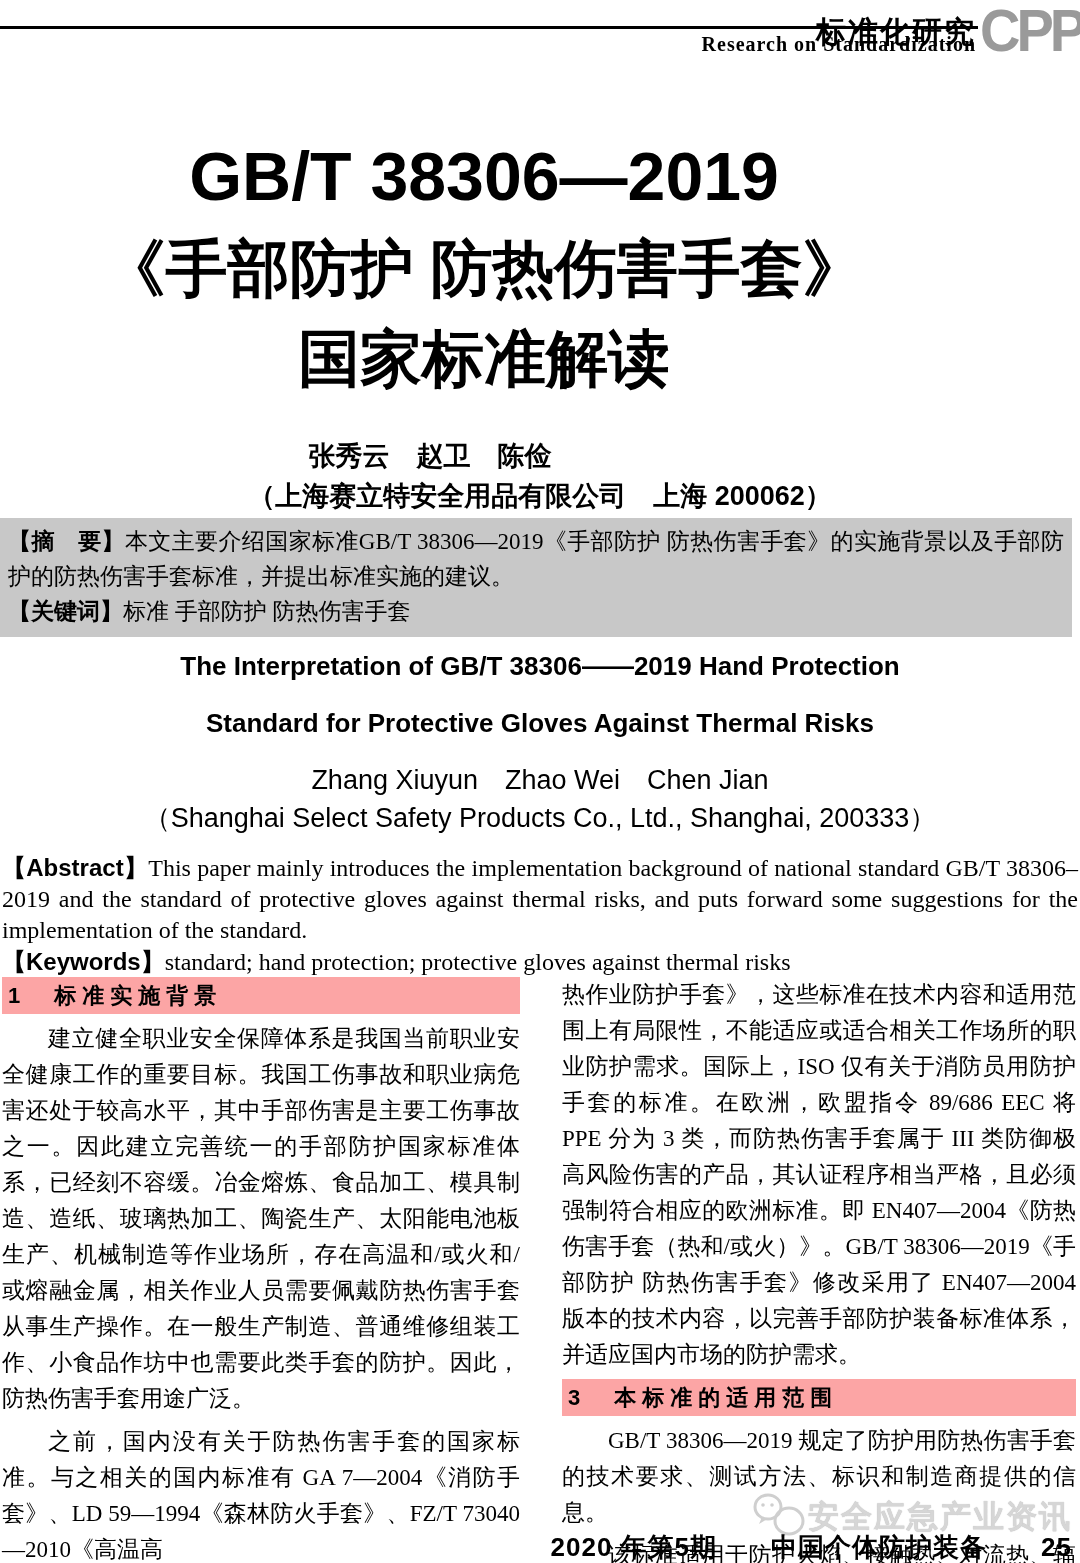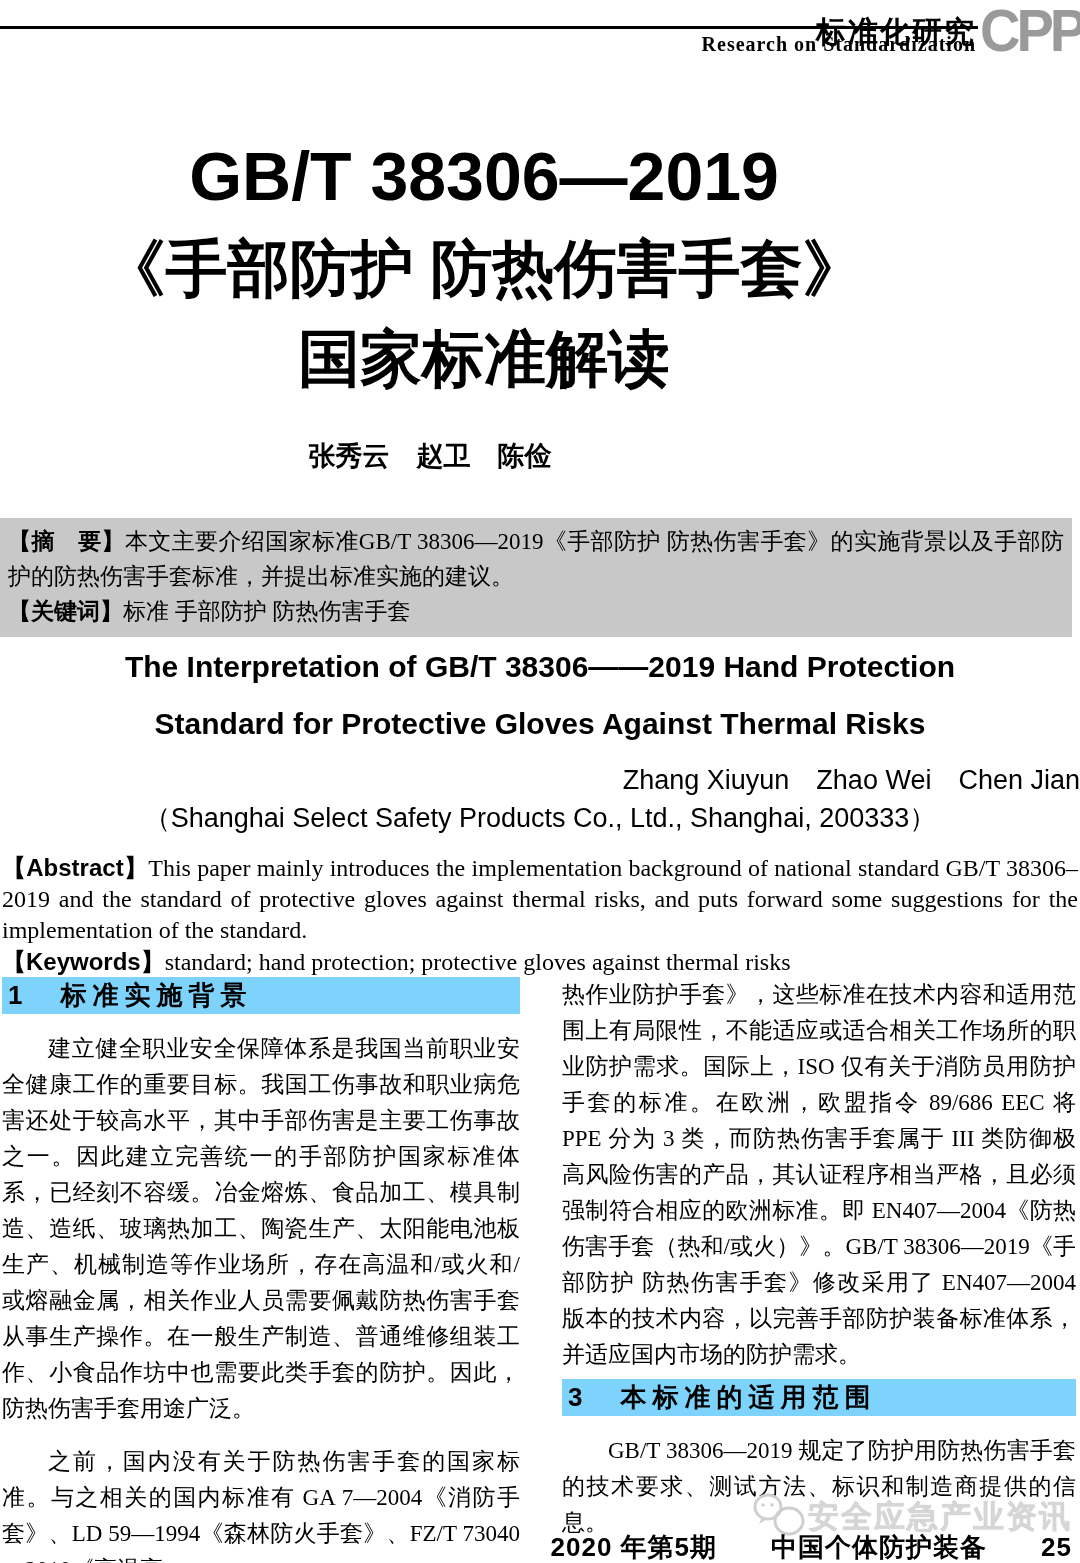--- a/index.html
+++ b/index.html
@@ -39,42 +39,42 @@
   
   .abs-box{
     position:absolute; top:518px; left:0; width:1072px; min-height:106px;
     background:#c8c8c8; padding:6px 8px 8px 8px;
     font-size:23px; line-height:35px; text-align:justify;
   }
   .abs-label{ font-weight:bold; font-family:"Liberation Sans","DejaVu Sans",sans-serif; }
   
   .etitle{ position:absolute; top:638px; left:0; width:1080px; text-align:center;
     font-family:"Liberation Sans","DejaVu Sans",sans-serif; font-weight:bold;
-    font-size:30px; line-height:57px; }
-  .authors-en{ position:absolute; top:762px; left:0; width:1080px; text-align:right;
+    font-size:26px; line-height:57px; }
+  .authors-en{ position:absolute; top:762px; left:0; width:1080px; text-align:center;
     font-size:27px; font-family:"Liberation Sans","DejaVu Sans",sans-serif; }
   .affil-en{ position:absolute; top:800px; left:0; width:1080px; text-align:center;
     font-size:27px; font-family:"Liberation Sans","DejaVu Sans",sans-serif; }
   
   .eabs{ position:absolute; top:852px; left:2px; width:1076px;
     font-size:24px; line-height:31px; text-align:justify;
     font-family:"Liberation Serif","DejaVu Serif",serif; }
   .eabs .abs-label{ font-size:24px; }
   
   .col{ position:absolute; top:977px; font-size:23px; line-height:36px;
     text-align:justify; }
   .col-left{ left:2px; width:518px; }
   .col-right{ left:562px; width:514px; }
   .sec-bar{
-    width:100%; height:37px; background:#7dd3fc;
+    width:100%; height:37px; background:#fca5a5;
     font-family:"Liberation Sans","DejaVu Sans",sans-serif;
-    font-weight:bold; font-size:26px; line-height:37px;
+    font-weight:bold; font-size:22px; line-height:37px;
     letter-spacing:6px; padding-left:6px;
   }
-  .para{ margin-top:17px; text-indent:2em; }
+  .para{ margin-top:7px; text-indent:2em; }
   .para.noindent{ text-indent:0; margin-top:0; }
   .col-right .sec-bar{ margin-top:6px; }
   
   .watermark{
     position:absolute; top:1492px; right:8px; display:flex; align-items:center; gap:2px;
   }
   .wm-text{
     font-size:31px; font-weight:bold; letter-spacing:2px; color:#d6d6d6;
     font-family:"Liberation Sans","DejaVu Sans",sans-serif;
     text-shadow:0 0 1px #b5b5b5;
@@ -95,20 +95,21 @@
   <div class="hdr-en">Research on Standardization</div>
   <div class="hdr-logo">CPPE</div>
 
   <div class="title-block">
     <div class="title-l1">GB/T 38306—2019</div>
     <div class="title-l2">《手部防护 防热伤害手套》</div>
     <div class="title-l3">国家标准解读</div>
   </div>
 
   <div class="authors-cn">张秀云　赵卫　陈俭</div>
+  <div class="affil-cn">（上海赛立特安全用品有限公司　上海 200062）</div>
 
   <div class="abs-box">
     <div><span class="abs-label">【摘　要】</span><span>本文主要介绍国家标准GB/T 38306—2019《手部防护 防热伤害手套》的实施背景以及手部防护的防热伤害手套标准，并提出标准实施的建议。</span></div>
     <div><span class="abs-label">【关键词】</span><span>标准 手部防护 防热伤害手套</span></div>
   </div>
 
   <div class="etitle">
     <div>The Interpretation of GB/T 38306——2019 Hand Protection</div>
     <div>Standard for Protective Gloves Against Thermal Risks</div>
   </div>

